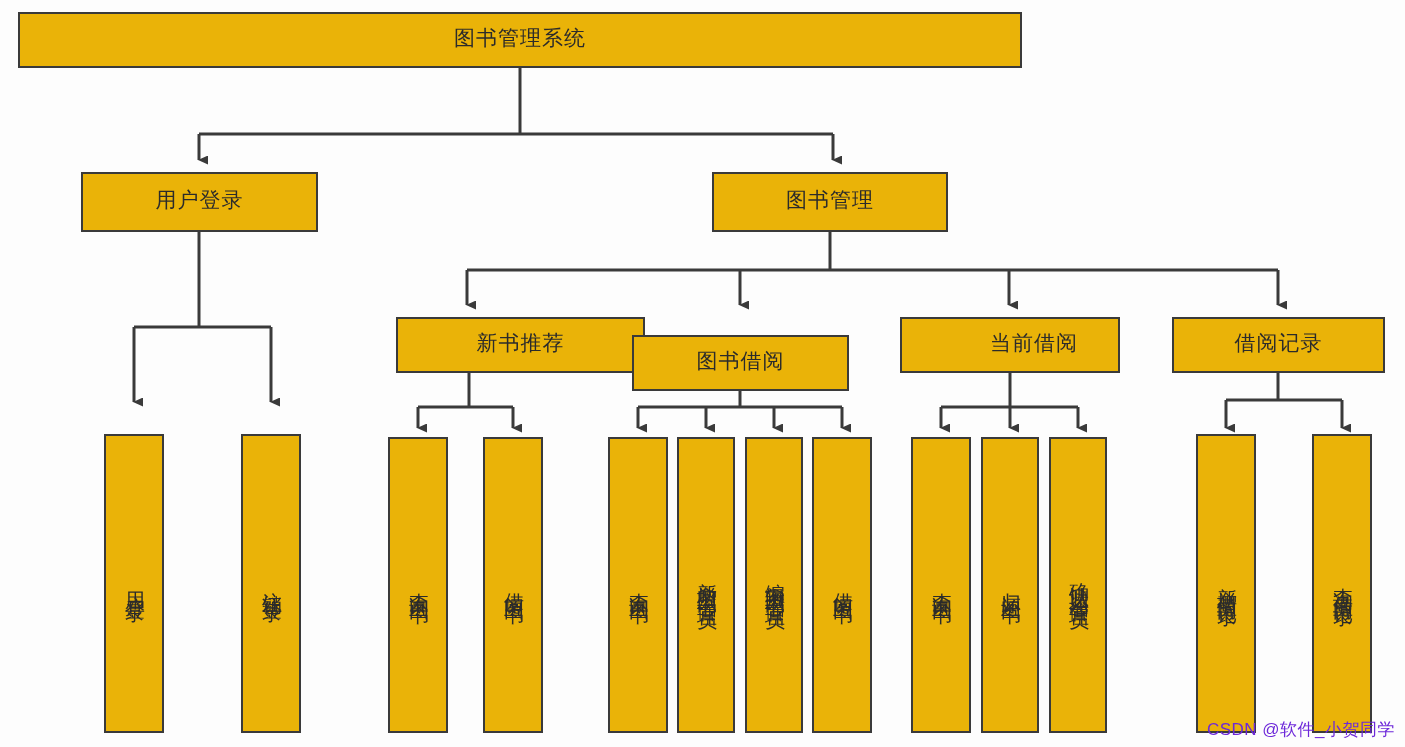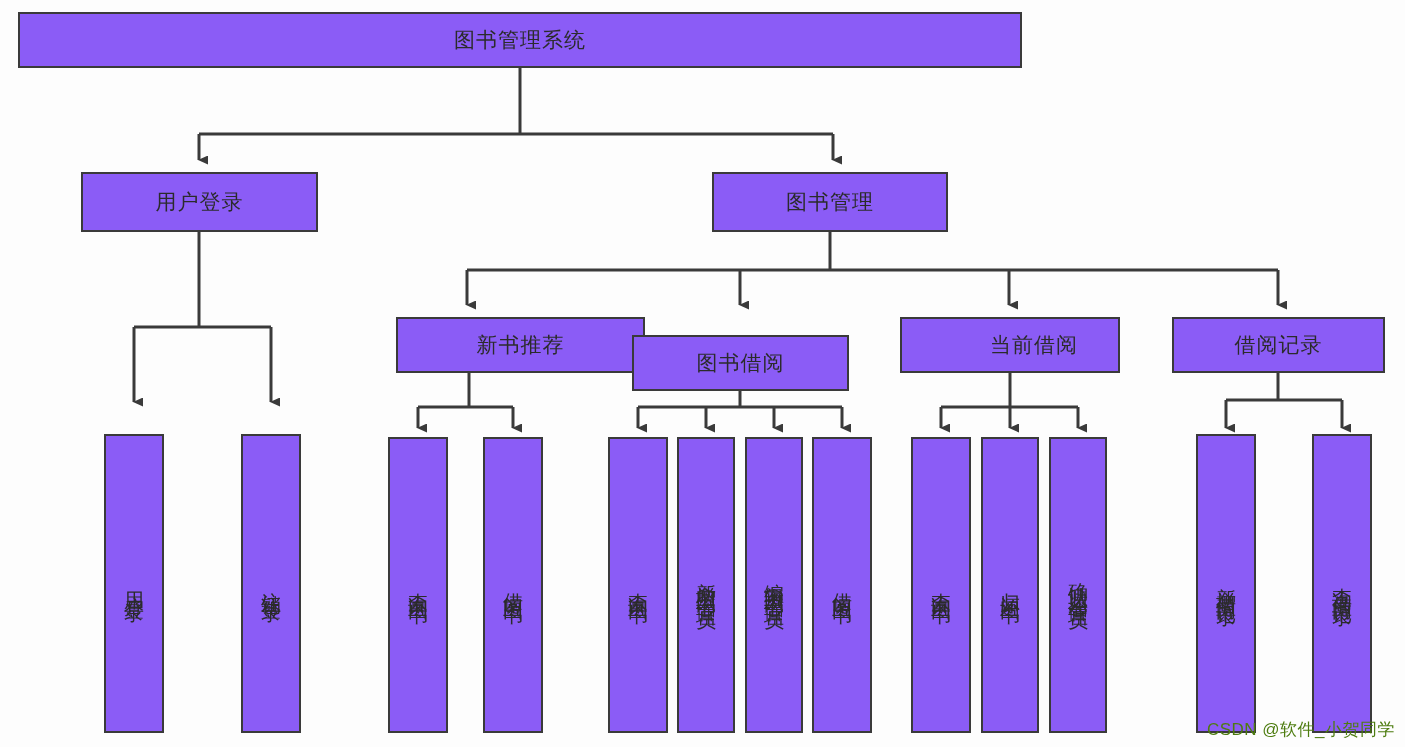--- a/index.html
+++ b/index.html
@@ -9,27 +9,28 @@
     background:#fdfdfd;
     font-family:"Liberation Sans","DejaVu Sans",sans-serif;
     overflow:hidden;
     position:relative;
   }
   #diagram{
     position:absolute;left:0;top:0;width:1405px;height:747px;
   }
   .node{
     position:absolute;
-    background:#8b5cf6;
+    background:#eab308;
     border:2.5px solid #3a3a3a;
     box-sizing:border-box;
     display:flex;
     align-items:center;
     justify-content:center;
     color:#2b2b2b;
+    font-family:Liberation Mono, monospace;
   }
   .node.h{
     font-size:21px;
     letter-spacing:1px;
     line-height:1.2;
   }
   .node.v{
     writing-mode:vertical-rl;
     text-orientation:upright;
     font-size:20px;
@@ -37,21 +38,21 @@
     line-height:1.15;
     padding:8px 0;
     align-items:center;
     justify-content:center;
     white-space:nowrap;
   }
   #watermark{
     position:absolute;
     right:10px;bottom:6px;
     font-size:17px;
-    color:#4d7c0f;
+    color:#6d28d9;
     letter-spacing:0.5px;
     white-space:nowrap;
     pointer-events:none;
   }
   svg.edges{
     position:absolute;left:0;top:0;width:1405px;height:747px;
     pointer-events:none;
   }
 </style>
 </head>

